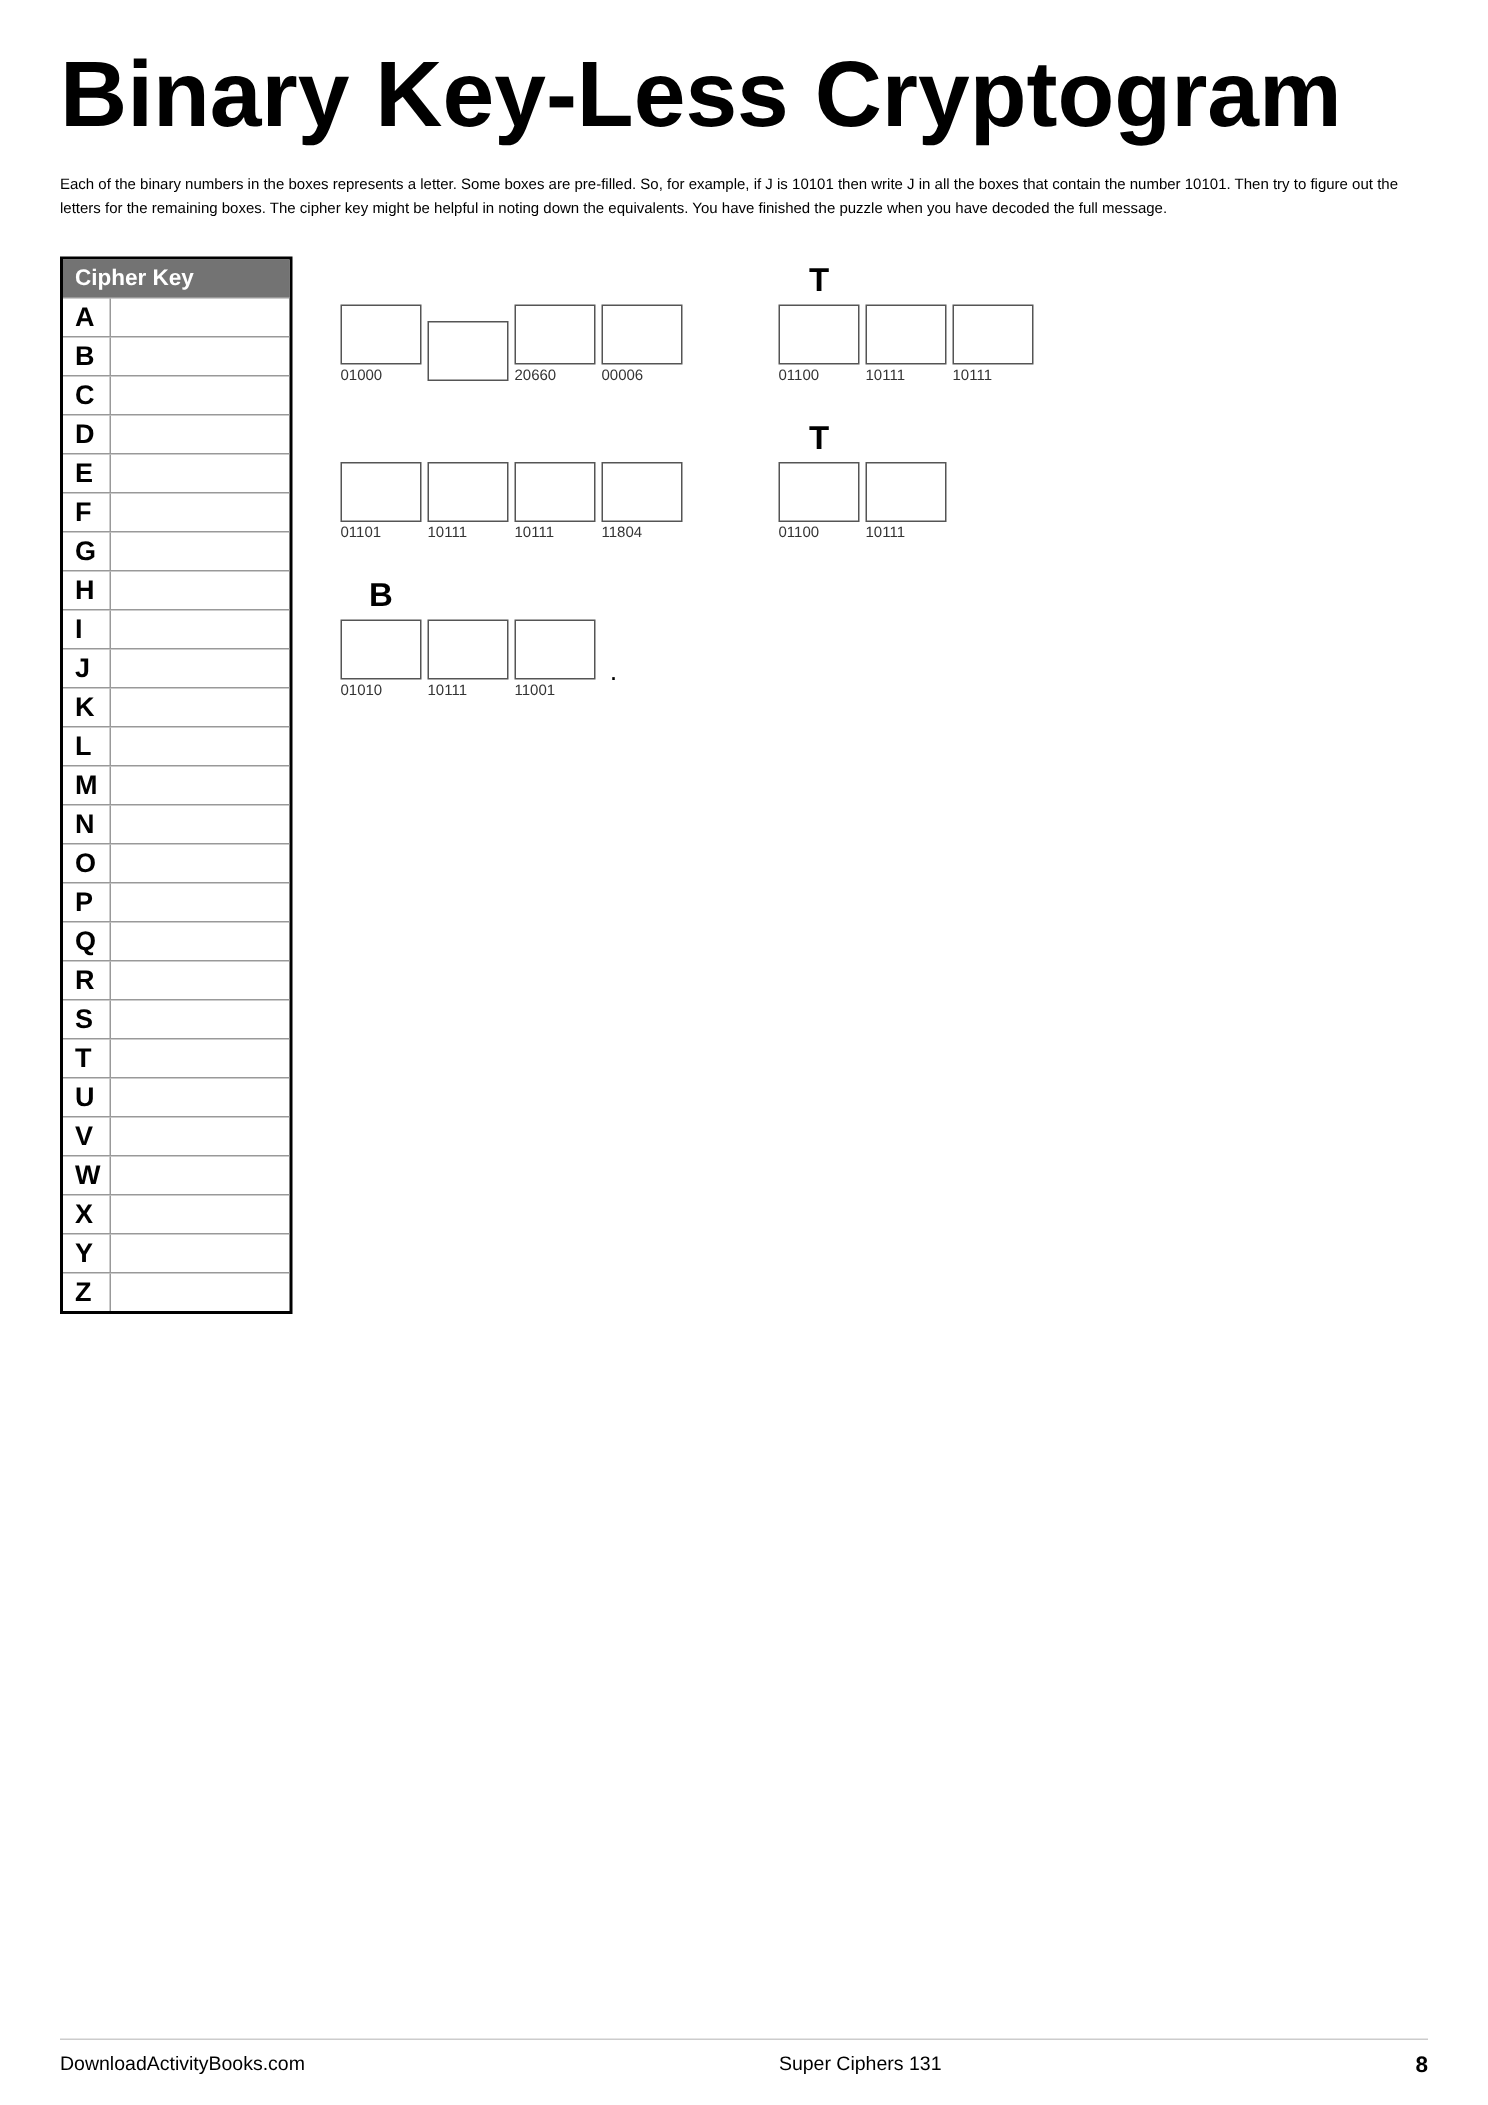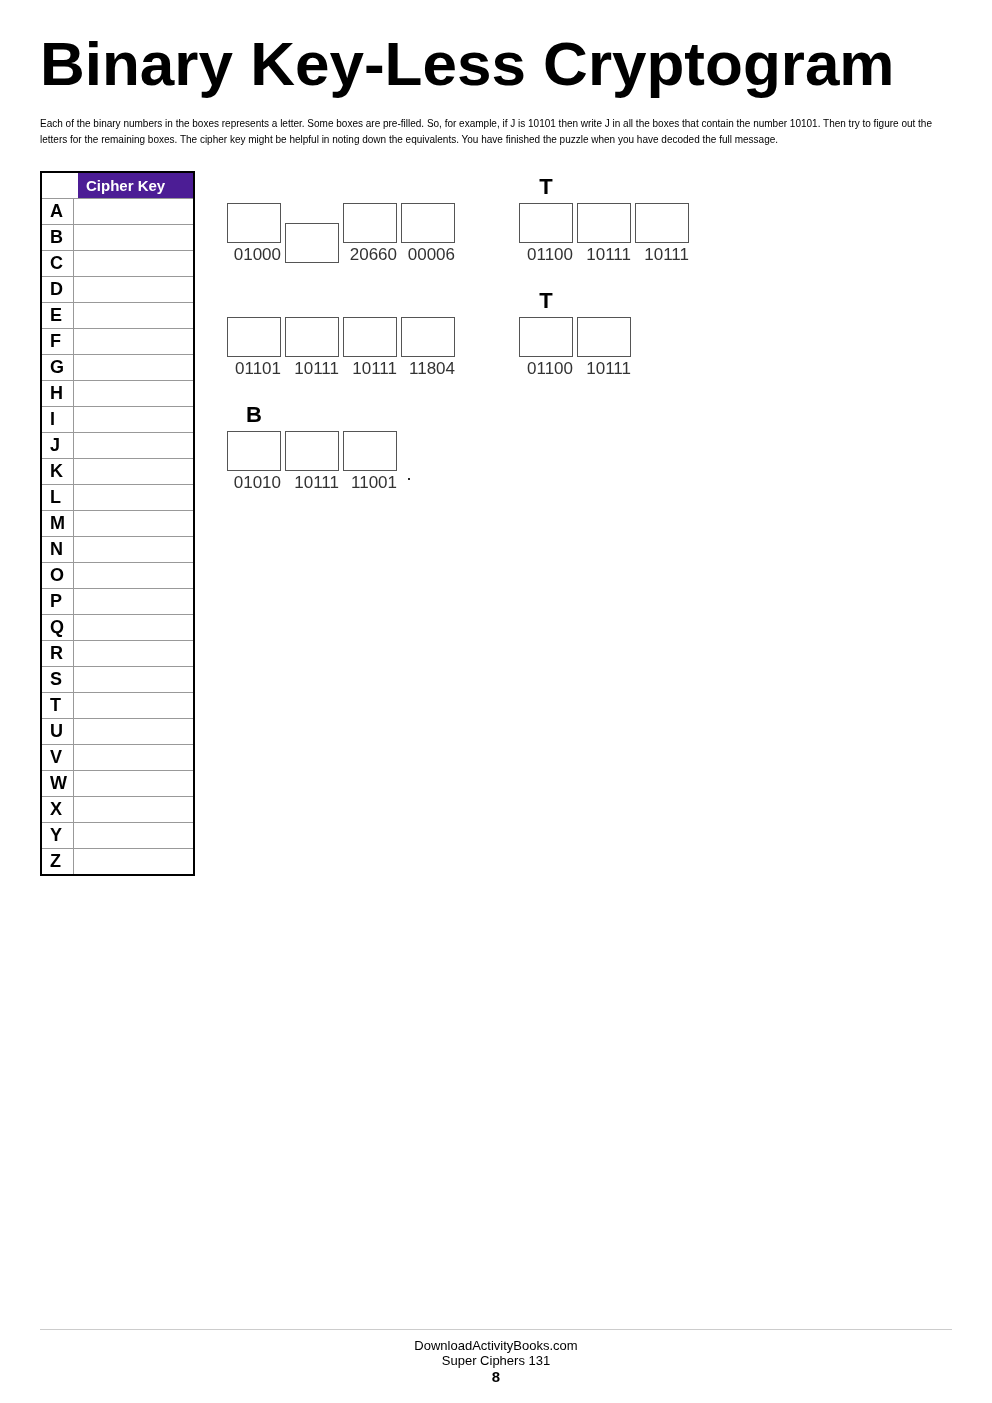--- a/index.html
+++ b/index.html
@@ -36,27 +36,26 @@
     }
 
     
     .cipher-key {
       border: 2.5px solid #000;
       min-width: 155px;
       flex-shrink: 0;
     }
 
     .cipher-key-header {
-      background: #4c1d95;
+      background: #737373;
       color: #fff;
       font-weight: bold;
       font-size: 15px;
       padding: 4px 8px;
       text-align: left;
-      margin-left: 36px;
     }
 
     .cipher-key-row {
       display: flex;
       border-top: 1px solid #999;
       min-height: 26px;
     }
 
     .cipher-key-letter {
       width: 32px;
@@ -107,24 +106,24 @@
     .cell-box {
       border: 1.5px solid #555;
       width: 54px;
       height: 40px;
       display: flex;
       align-items: center;
       justify-content: center;
     }
 
     .cell-code {
-      font-size: 17px;
+      font-size: 10px;
       color: #333;
       margin-top: 2px;
-      text-align: right;
+      text-align: left;
       width: 54px;
     }
 
     .cell-spacer {
       width: 20px;
       display: flex;
       align-items: flex-end;
       padding-bottom: 8px;
       font-size: 18px;
       justify-content: center;
@@ -144,23 +143,23 @@
       gap: 20px;
     }
 
     
     .footer {
       position: absolute;
       bottom: 18px;
       left: 40px;
       right: 40px;
       display: flex;
-      flex-direction: column;
+      flex-direction: row;
       justify-content: space-between;
-      align-items: center;
+      align-items: flex-start;
       font-size: 13px;
       border-top: 1px solid #ccc;
       padding-top: 8px;
     }
 
     .footer-center {
       text-align: center;
     }
 
     .footer-right {

